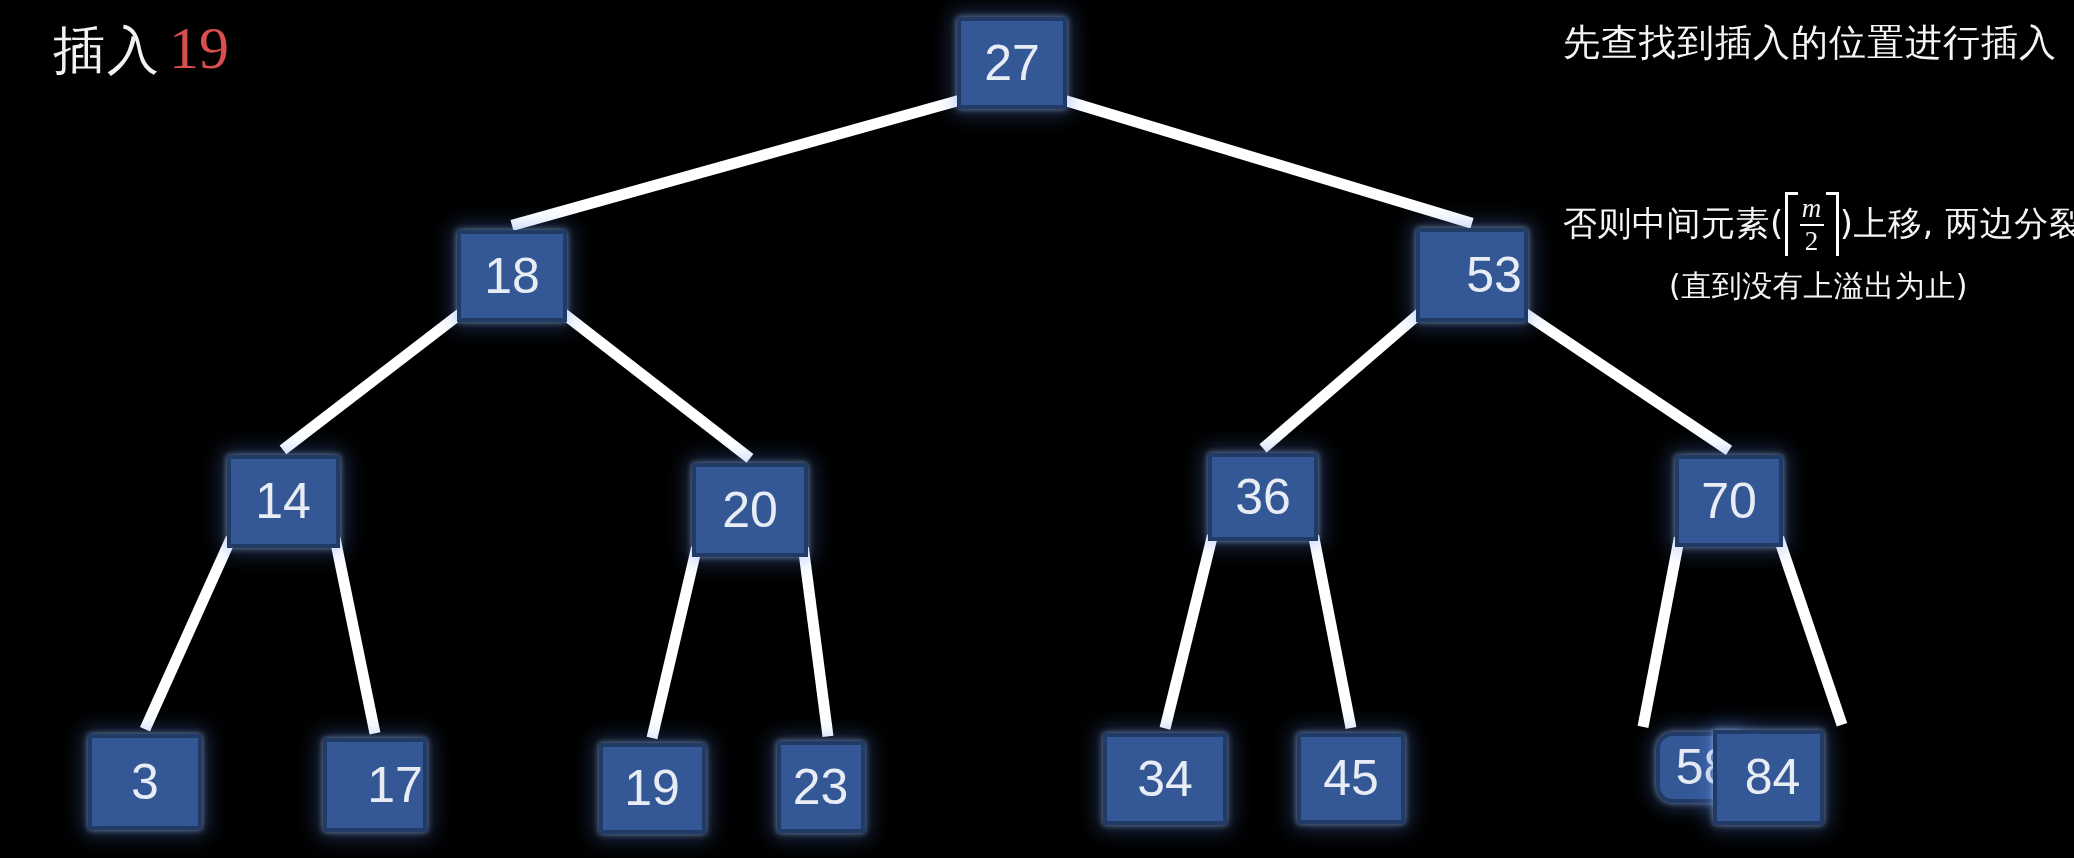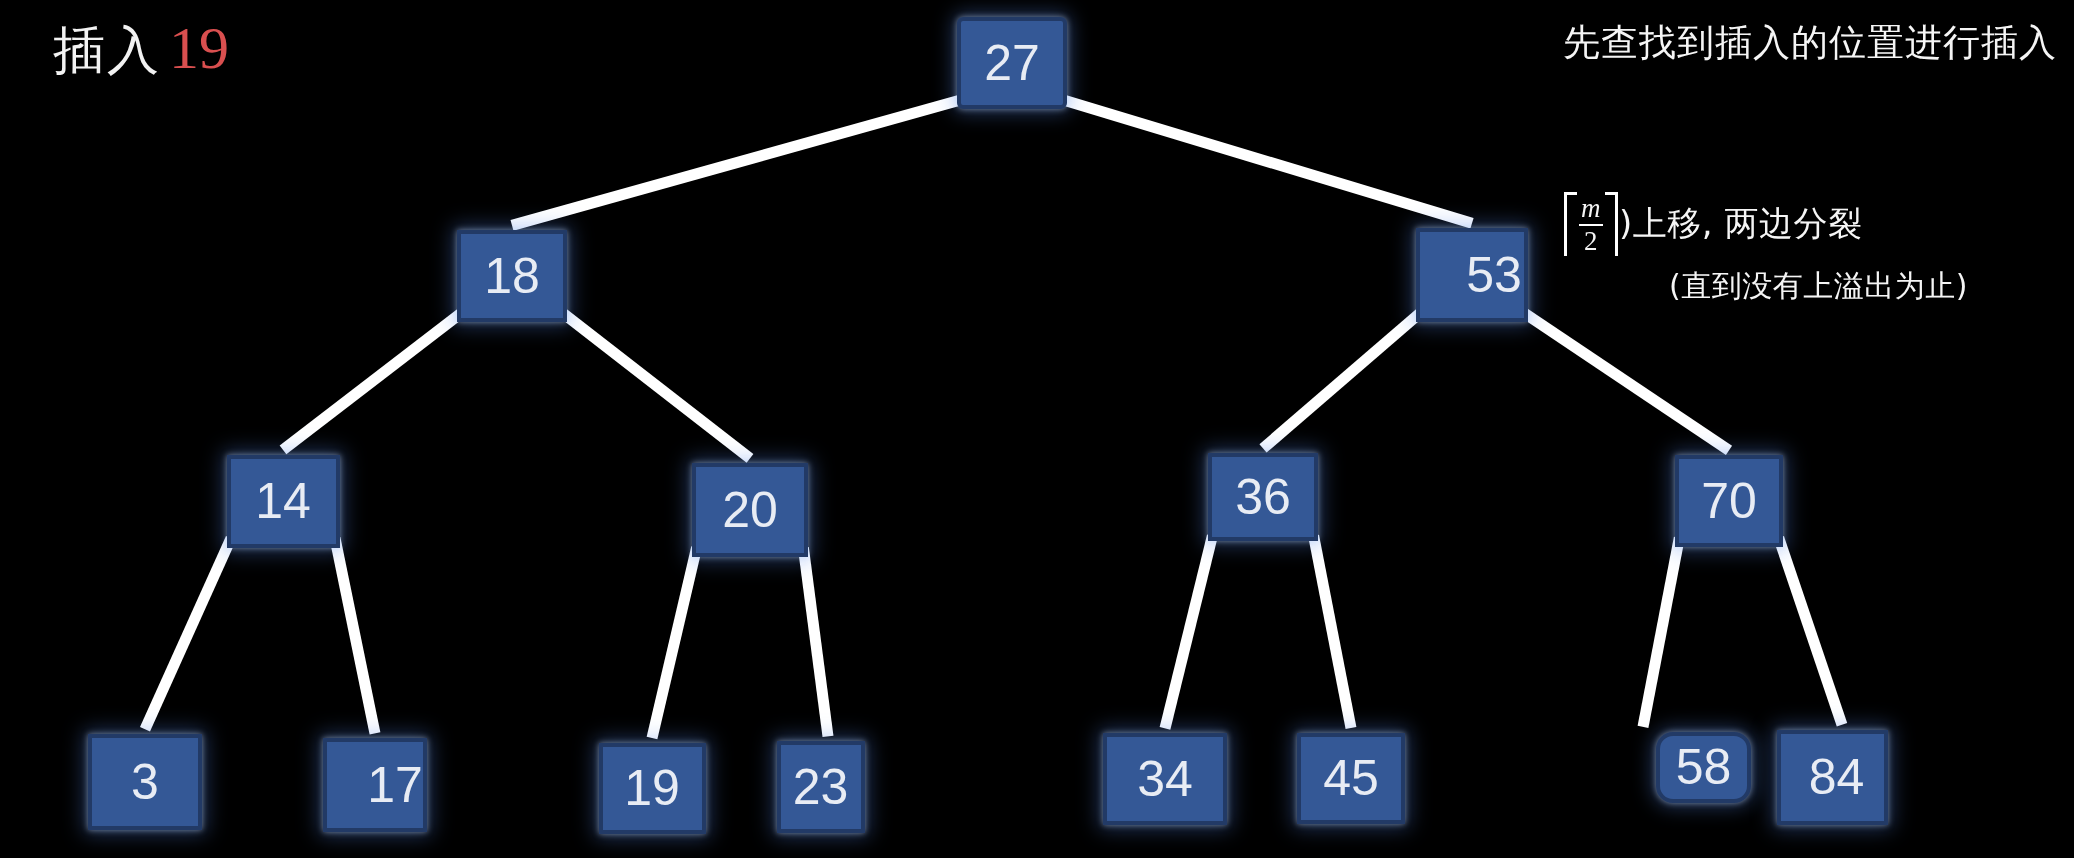--- a/index.html
+++ b/index.html
@@ -121,21 +121,21 @@
       <line x1="334.98" y1="538.2" x2="375" y2="733.3" stroke="#ffffff" stroke-width="11"></line>
       <line x1="696.64" y1="547.6" x2="652" y2="737.95" stroke="#ffffff" stroke-width="11"></line>
       <line x1="803.36" y1="547.6" x2="828" y2="736.4" stroke="#ffffff" stroke-width="11"></line>
       <line x1="1212.4" y1="535.8" x2="1165" y2="728.4" stroke="#ffffff" stroke-width="11"></line>
       <line x1="1313.6" y1="535.8" x2="1351" y2="727.95" stroke="#ffffff" stroke-width="11"></line>
       <line x1="1679.32" y1="537.8" x2="1643" y2="726.85" stroke="#ffffff" stroke-width="11"></line>
       <line x1="1778.68" y1="537.8" x2="1842" y2="724.75" stroke="#ffffff" stroke-width="11"></line>
     </svg>
 
   <div id="nodes">
-      <div class="tnode" style="left: 957px; top: 17px; width: 110px; height: 92px; border-radius: 6px;">
+      <div class="tnode" style="left: 957px; top: 17px; width: 110px; height: 92px;">
         <span class="lbl">27</span>
       </div>
       <div class="tnode" style="left: 457px; top: 230px; width: 110px; height: 92px;">
         <span class="lbl">18</span>
       </div>
       <div class="tnode" style="left: 1416px; top: 228px; width: 112px; height: 94px; padding-left: 44px;">
         <span class="lbl">53</span>
       </div>
       <div class="tnode" style="left: 226.5px; top: 454.5px; width: 113px; height: 93px;">
         <span class="lbl">14</span>
@@ -163,28 +163,29 @@
       </div>
       <div class="tnode" style="left: 1103px; top: 733px; width: 124px; height: 92px;">
         <span class="lbl">34</span>
       </div>
       <div class="tnode" style="left: 1297px; top: 732.5px; width: 108px; height: 91px;">
         <span class="lbl">45</span>
       </div>
       <div class="tnode" style="left: 1656px; top: 731.5px; width: 95px; height: 71px; border-radius: 17px;">
         <span class="lbl">58</span>
       </div>
-      <div class="tnode" style="left: 1777px; top: 729.5px; width: 111px; height: 95px; padding-left: 8px;">
+      <div class="tnode" style="left: 1713px; top: 729.5px; width: 111px; height: 95px; padding-left: 8px;">
         <span class="lbl">84</span>
       </div>
     </div>
 
   <div class="notes">
     <div class="note-line nl1">先查找到插入的位置进行插入</div>
     <div class="note-line nl3">
+      <span>否则中间元素(</span>
       <span class="ceilfrac">
         <span class="ceil-left"></span>
         <span class="frac">
           <span class="num">m</span>
           <span class="fbar"></span>
           <span class="den">2</span>
         </span>
         <span class="ceil-right"></span>
       </span>
       <span>)上移, 两边分裂</span>

